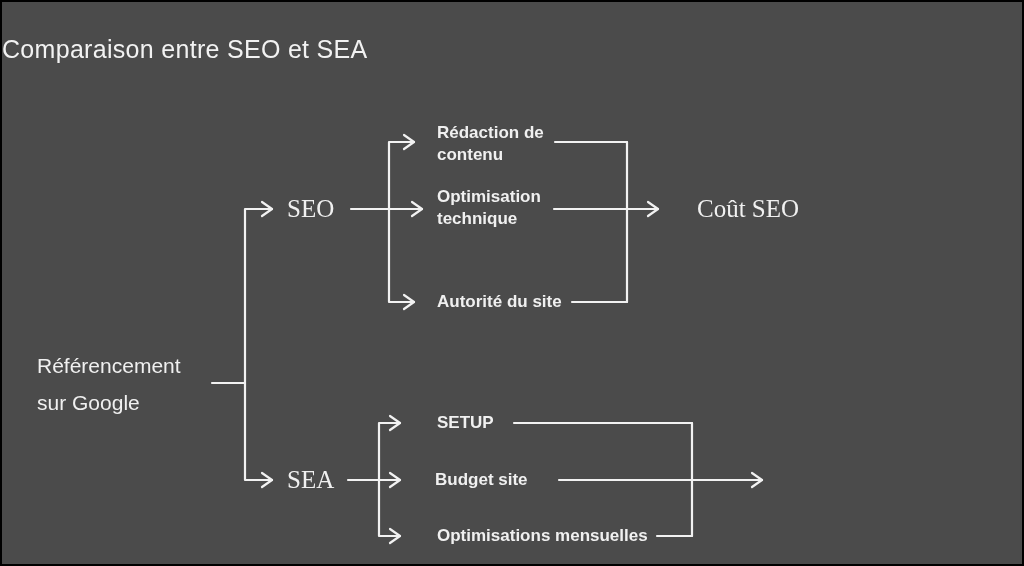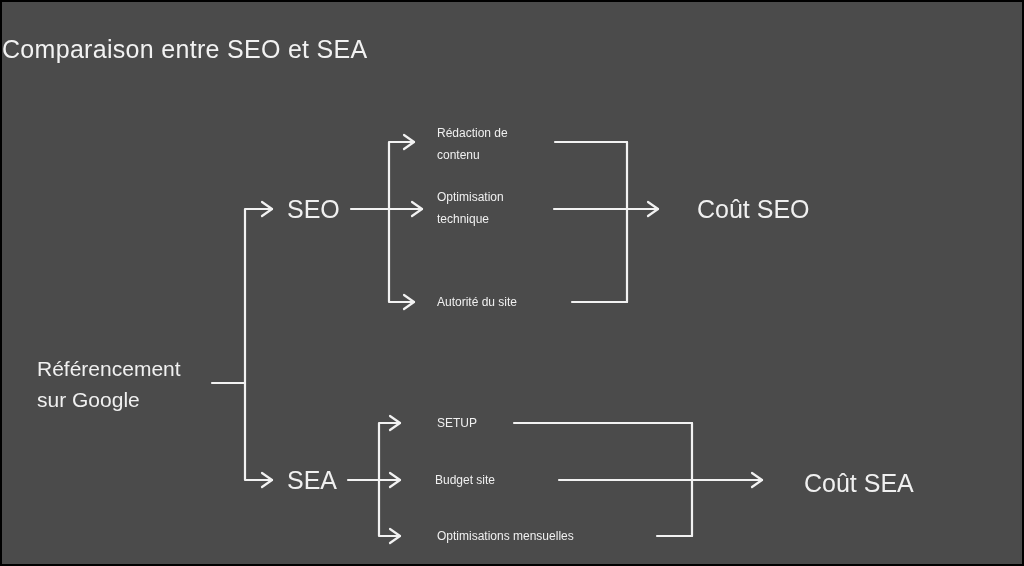--- a/index.html
+++ b/index.html
@@ -42,23 +42,23 @@
   .title {
     position: absolute;
     top: 33px;
     left: 0;
     width: 100%;
     text-align: left;
     font-size: 25px;
     letter-spacing: 0.3px;
     color: var(--line);
   }
-  .big { font-size: 25px; }
-  .small { font-size: 12px; font-weight: 400; line-height: 22px; }
-  .root-lbl { font-size: 21px; font-weight: 500; line-height: 31px; }
+  .big { font-size: 25px; font-family: Liberation Serif, serif; }
+  .small { font-size: 17px; font-weight: 700; line-height: 22px; }
+  .root-lbl { font-size: 21px; font-weight: 500; line-height: 37px; }
 </style>
 </head>
 <body>
 
 <div class="stage">
 
   <div class="title">Comparaison entre SEO et SEA</div>
 
   <svg class="wires" viewBox="0 0 1024 566" xmlns="http://www.w3.org/2000/svg" aria-hidden="true">
     <defs>
@@ -106,15 +106,14 @@
 technique</div>
 
   <div class="lbl big" style="left:695px; top:207px;">Coût SEO</div>
 
   <div class="lbl small" style="left:435px; top:421px;">SETUP</div>
 
   <div class="lbl small" style="left:433px; top:478px;">Budget site</div>
 
   <div class="lbl small" style="left:435px; top:534px;">Optimisations mensuelles</div>
 
-  <div class="lbl big" style="left:802px; top:481px;">Coût SEA</div>
 
 </div>
 
 </body></html>

